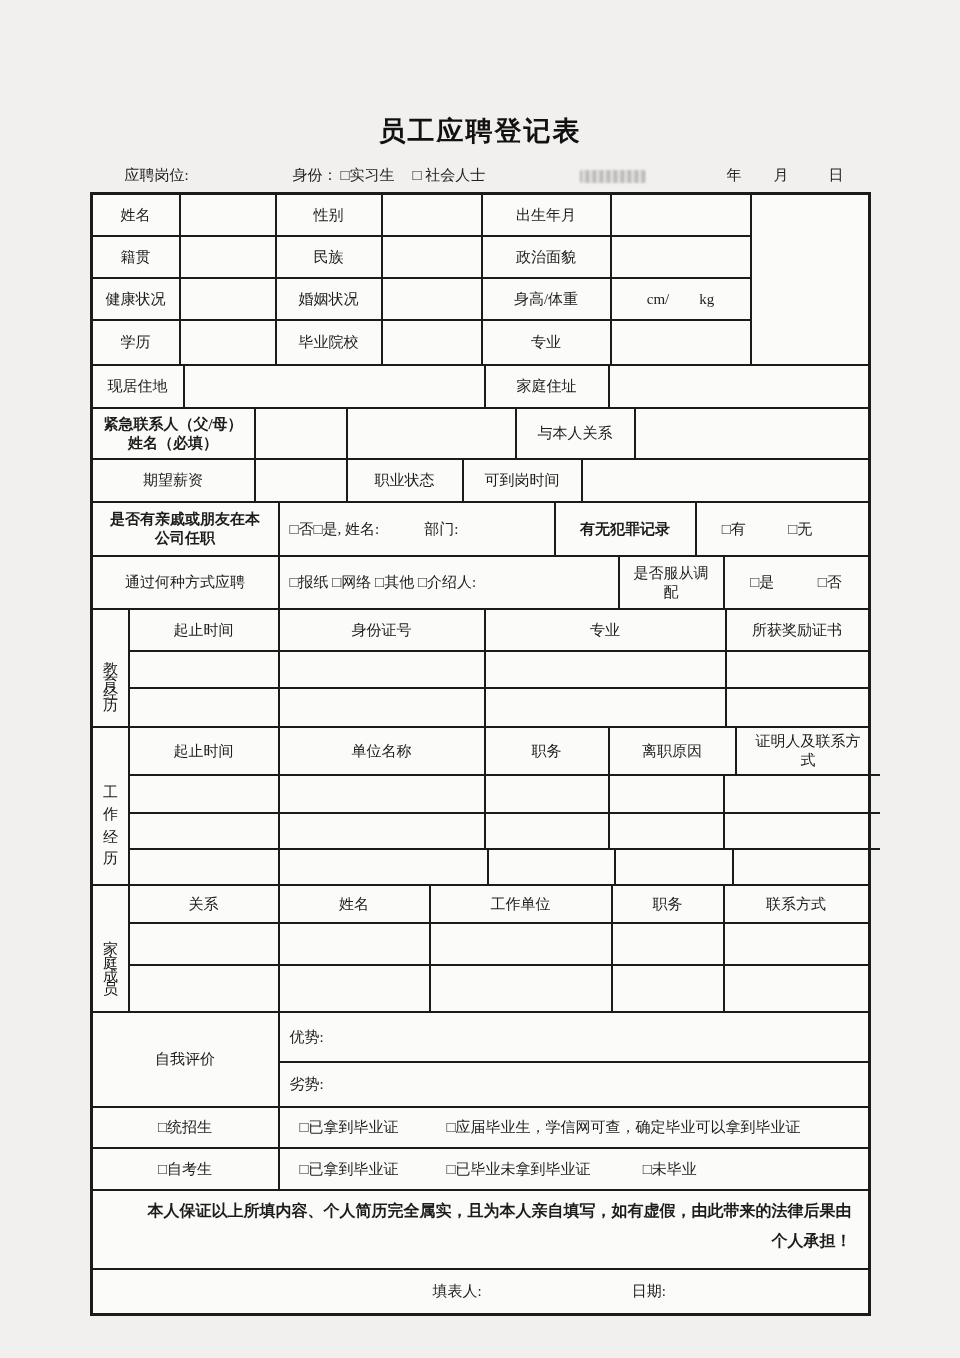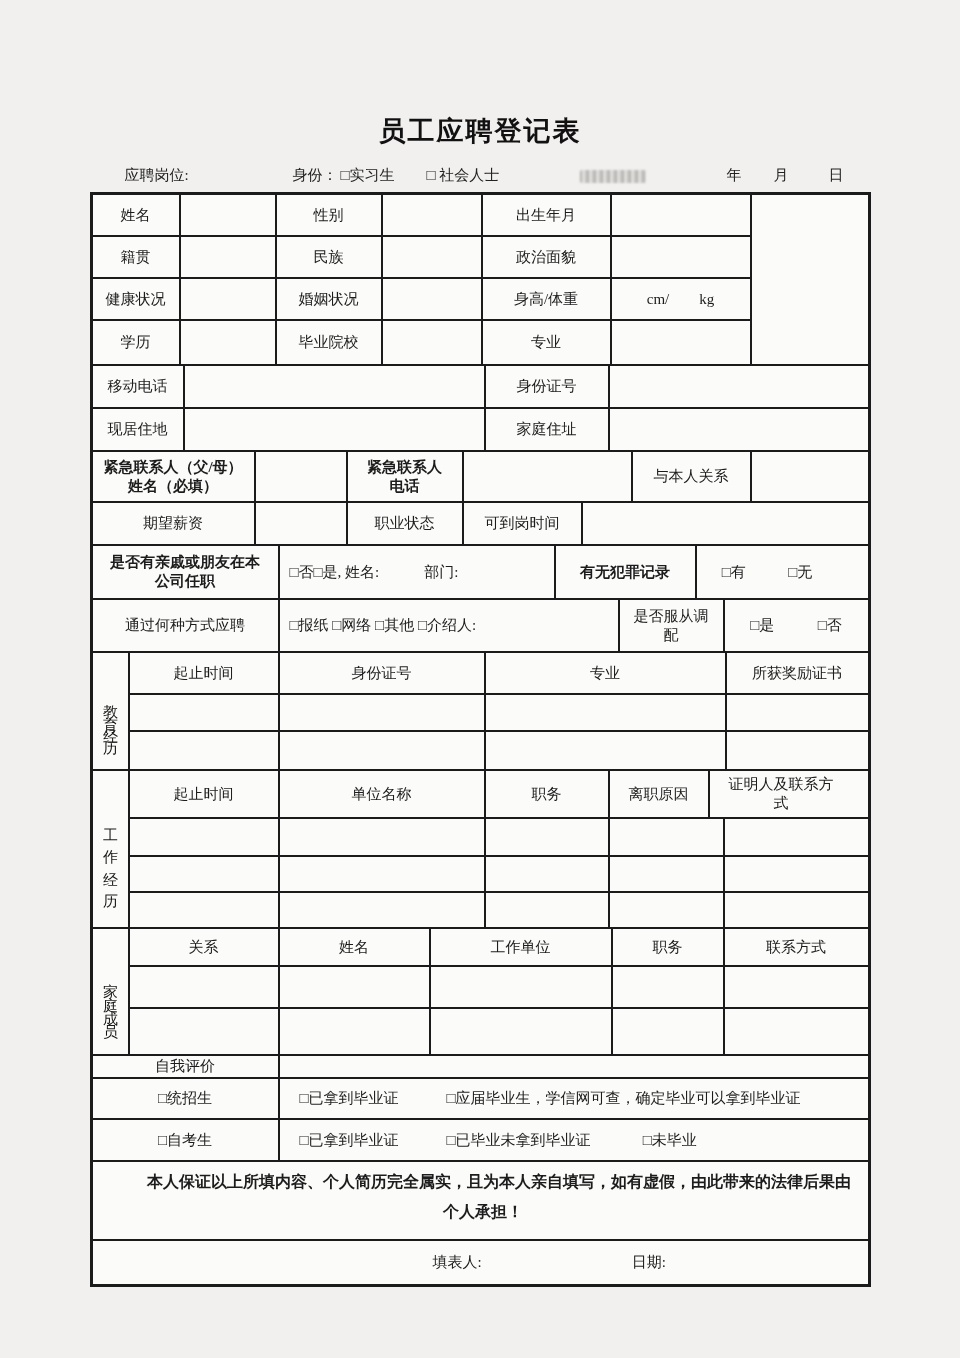--- a/index.html
+++ b/index.html
@@ -48,36 +48,36 @@
     width:37px;box-sizing:border-box;border-right:2px solid #1b1b1b;
     display:flex;align-items:center;justify-content:center;
     writing-mode:vertical-rl;text-orientation:upright;font-size:15px;
   }
   .ls-edu{letter-spacing:12px;padding-top:12px;}
   .ls-work{letter-spacing:22px;padding-top:22px;}
   .ls-fam{letter-spacing:14px;padding-top:14px;}
   .wrapbox{display:inline-block;}
   .decl{
     font-weight:bold;font-size:16px;line-height:1.9;text-indent:2em;
-    margin:0;padding:4px 12px;text-align:center;
+    margin:0;padding:4px 12px;text-align:right;
   }
   .spread{justify-content:space-around;}
 </style>
 </head>
 <body>
 
 <div class="page">
 
   <h1 class="title">员工应聘登记表</h1>
 
   <div class="head-line">
     <span class="hl" style="left:35px">应聘岗位:</span>
     <span class="hl" style="left:203px">身份：</span>
     <span class="hl" style="left:251px">□实习生</span>
-    <span class="hl" style="left:337px">□ 社会人士</span>
+    <span class="hl" style="left:323px">□ 社会人士</span>
     <span class="smudge"></span>
     <span class="hl" style="left:637px">年</span>
     <span class="hl" style="left:684px">月</span>
     <span class="hl" style="left:739px">日</span>
   </div>
 
   <div class="form">
 
     <div class="sect">
       <div class="body">
@@ -110,42 +110,33 @@
           <div class="c" style="width:96px"></div>
           <div class="c" style="width:106px">毕业院校</div>
           <div class="c" style="width:100px"></div>
           <div class="c" style="width:129px">专业</div>
           <div class="c" style="width:138px"></div>
         </div>
       </div>
       <div class="c photo" style="width:118px"></div>
     </div>
 
-    <div class="tr" style="height:43px">
-      <div class="c" style="width:92px">移动电话</div>
-      <div class="c" style="width:301px"></div>
-      <div class="c" style="width:124px">身份证号</div>
-      <div class="c" style="width:258px"></div>
-    </div>
 
     <div class="tr" style="height:43px">
       <div class="c" style="width:92px">现居住地</div>
       <div class="c" style="width:301px"></div>
       <div class="c" style="width:124px">家庭住址</div>
       <div class="c" style="width:258px"></div>
     </div>
 
     <div class="tr" style="height:51px">
       <div class="c b" style="width:163px">
         <span class="wrapbox" style="max-width:156px">紧急联系人（父/母）姓名（必填）</span>
       </div>
       <div class="c" style="width:92px"></div>
-      <div class="c b" style="width:116px">
-        <span class="wrapbox" style="max-width:84px">紧急联系人电话</span>
-      </div>
       <div class="c" style="width:169px"></div>
       <div class="c" style="width:119px">与本人关系</div>
       <div class="c" style="width:116px"></div>
     </div>
 
     <div class="tr" style="height:43px">
       <div class="c" style="width:163px">期望薪资</div>
       <div class="c" style="width:92px"></div>
       <div class="c" style="width:116px">职业状态</div>
       <div class="c" style="width:119px">可到岗时间</div>
@@ -200,21 +191,21 @@
       </div>
     </div>
 
     <div class="sect">
       <div class="vlab ls-work">工作经历</div>
       <div class="body">
         <div class="tr" style="height:48px">
           <div class="c" style="width:150px">起止时间</div>
           <div class="c" style="width:206px">单位名称</div>
           <div class="c" style="width:124px">职务</div>
-          <div class="c" style="width:100px">离职原因</div>
+          <div class="c" style="width:127px">离职原因</div>
           <div class="c" style="width:143px">
             <span class="wrapbox" style="max-width:112px">证明人及联系方式</span>
           </div>
         </div>
         <div class="tr" style="height:38px">
           <div class="c" style="width:150px"></div>
           <div class="c" style="width:206px"></div>
           <div class="c" style="width:124px"></div>
           <div class="c" style="width:115px"></div>
           <div class="c" style="width:143px"></div>
@@ -258,20 +249,32 @@
           <div class="c" style="width:151px"></div>
           <div class="c" style="width:182px"></div>
           <div class="c" style="width:112px"></div>
           <div class="c" style="width:143px"></div>
         </div>
       </div>
     </div>
 
     <div class="sect">
       <div class="c" style="width:187px">自我评价</div>
+      <div class="body">
+        <div class="tr" style="height:50px">
+          <div class="c left" style="width:588px">
+            <span>优势:</span>
+          </div>
+        </div>
+        <div class="tr" style="height:43px">
+          <div class="c left" style="width:588px">
+            <span>劣势:</span>
+          </div>
+        </div>
+      </div>
     </div>
 
     <div class="tr" style="height:41px">
       <div class="c" style="width:187px">□统招生</div>
       <div class="c left" style="width:588px">
         <span style="margin-left:10px">□已拿到毕业证</span>
         <span style="margin-left:48px">□应届毕业生，学信网可查，确定毕业可以拿到毕业证</span>
       </div>
     </div>
     <div class="tr" style="height:42px">

